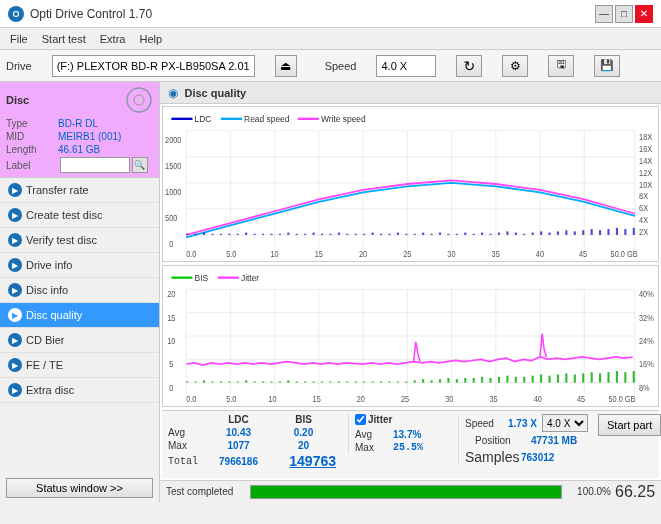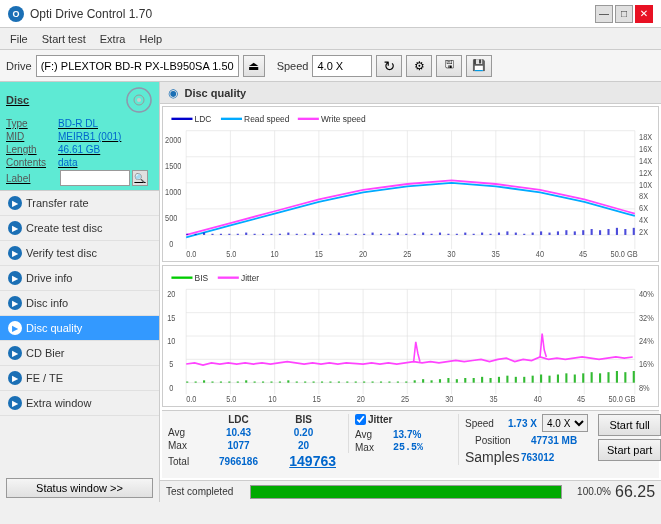--- a/index.html
+++ b/index.html
@@ -12,35 +12,35 @@
     .title-text { font-size: 12px; color: #333; }
     .title-bar-controls { display: flex; gap: 2px; }
     .title-btn { width: 18px; height: 18px; border: 1px solid #999; background: #e0e0e0; cursor: pointer; display: flex; align-items: center; justify-content: center; font-size: 10px; color: #333; }
     .title-btn.close { background: #e81123; color: white; border-color: #e81123; }
     
     
     .menu-bar { background: #f0f0f0; display: flex; align-items: center; gap: 2px; padding: 2px 4px; border-bottom: 1px solid #ccc; height: 22px; }
     .menu-item { padding: 2px 6px; cursor: pointer; font-size: 11px; color: #333; }
     
     
-    .toolbar { background: #f5f5f5; display: flex; align-items: center; gap: 4px; padding: 3px 6px; border-bottom: 1px solid #ccc; height: 32px; }
+    .toolbar { background: #f5f5f5; display: flex; align-items: center; gap: 20px; padding: 3px 6px; border-bottom: 1px solid #ccc; height: 32px; }
     .toolbar-label { font-size: 11px; color: #333; font-weight: 500; }
     .drive-select { height: 22px; border: 1px solid #999; background: white; font-size: 11px; padding: 1px 4px; min-width: 200px; display: flex; align-items: center; }
     .toolbar-btn { height: 22px; width: 22px; border: 1px solid #999; background: linear-gradient(to bottom, #f5f5f5, #e0e0e0); cursor: pointer; display: flex; align-items: center; justify-content: center; font-size: 12px; }
     .speed-label { font-size: 11px; color: #333; margin-left: 8px; }
     .toolbar-icon-btn { height: 22px; width: 26px; border: 1px solid #999; background: linear-gradient(to bottom, #f5f5f5, #e0e0e0); cursor: pointer; display: flex; align-items: center; justify-content: center; font-size: 14px; }
     
     
     .main-layout { display: flex; height: calc(524px - 28px - 22px - 32px - 22px); }
     
     
     .sidebar { width: 160px; background: #f0f0f0; border-right: 1px solid #ccc; display: flex; flex-direction: column; overflow: hidden; flex-shrink: 0; }
     
     
-    .disc-panel { padding: 4px 6px; border-bottom: 1px solid #ccc; background: #5eead4; text-decoration: underline; }
+    .disc-panel { padding: 4px 6px; border-bottom: 1px solid #ccc; background: #f0abfc; }
     .disc-header { display: flex; align-items: center; justify-content: space-between; margin-bottom: 4px; }
     .disc-title { font-size: 11px; font-weight: bold; color: #333; }
     .disc-row { display: flex; align-items: center; margin-bottom: 2px; font-size: 10px; }
     .disc-row-label { color: #555; width: 52px; flex-shrink: 0; }
     .disc-row-value { color: #0066cc; font-weight: 500; }
     .disc-row-value.data { color: #0066cc; }
     .label-input-row { display: flex; align-items: center; gap: 2px; margin-top: 2px; }
     .label-text { font-size: 10px; color: #555; width: 52px; }
     .label-input { height: 16px; border: 1px solid #999; width: 70px; font-size: 10px; padding: 1px 2px; }
     .label-icon-btn { width: 16px; height: 16px; border: 1px solid #999; background: #e0e0e0; cursor: pointer; display: flex; align-items: center; justify-content: center; font-size: 9px; }
@@ -101,21 +101,21 @@
 <div class="menu-bar">
   <span class="menu-item">File</span>
   <span class="menu-item">Start test</span>
   <span class="menu-item">Extra</span>
   <span class="menu-item">Help</span>
 </div>
 
 <div class="toolbar">
   <span class="toolbar-label">Drive</span>
   <div class="drive-select">
-    <span>(F:) PLEXTOR BD-R  PX-LB950SA 1.50</span>
+    <span>(F:) PLEXTOR BD-R  PX-LB950SA 2.01</span>
   </div>
   <div class="toolbar-btn">⏏</div>
   <span class="speed-label">Speed</span>
   <div class="drive-select" style="min-width:60px;">
     <span>4.0 X</span>
   </div>
   <div class="toolbar-icon-btn">↻</div>
   <div class="toolbar-icon-btn" style="font-size:12px;">⚙</div>
   <div class="toolbar-icon-btn" style="font-size:11px;">🖫</div>
   <div class="toolbar-icon-btn" style="font-size:11px;">💾</div>
@@ -140,24 +140,20 @@
         <span class="disc-row-value">BD-R DL</span>
       </div>
       <div class="disc-row">
         <span class="disc-row-label">MID</span>
         <span class="disc-row-value">MEIRB1 (001)</span>
       </div>
       <div class="disc-row">
         <span class="disc-row-label">Length</span>
         <span class="disc-row-value">46.61 GB</span>
       </div>
-      <div class="disc-row">
-        <span class="disc-row-label">Contents</span>
-        <span class="disc-row-value data">data</span>
-      </div>
       <div class="label-input-row">
         <span class="label-text">Label</span>
         <input class="label-input" type="text" value="" style="">
         <div class="label-icon-btn">🔍</div>
       </div>
     </div>
 
     <div class="nav-items">
       <div class="nav-item">
         <div class="nav-item-icon blue">▶</div>
@@ -186,21 +182,21 @@
       <div class="nav-item">
         <div class="nav-item-icon blue">▶</div>
         <span>CD Bier</span>
       </div>
       <div class="nav-item">
         <div class="nav-item-icon blue">▶</div>
         <span>FE / TE</span>
       </div>
       <div class="nav-item">
         <div class="nav-item-icon blue">▶</div>
-        <span>Extra window</span>
+        <span>Extra disc</span>
       </div>
     </div>
 
     <div style="flex:1;"></div>
     <div class="status-window-btn">Status window &gt;&gt;</div>
   </div>
 
   <div class="content-area">
 
     <div class="dq-header">
@@ -455,21 +451,21 @@
             <span style="font-size:10px;color:#333;width:38px;">Avg</span>
             <span style="font-size:10px;color:#0066cc;font-weight:bold;width:65px;text-align:center;">10.43</span>
             <span style="font-size:10px;color:#0066cc;font-weight:bold;width:65px;text-align:center;">0.20</span>
           </div>
           <div style="display:flex; align-items:center; margin-bottom:2px;">
             <span style="font-size:10px;color:#333;width:38px;">Max</span>
             <span style="font-size:10px;color:#0066cc;font-weight:bold;width:65px;text-align:center;">1077</span>
             <span style="font-size:10px;color:#0066cc;font-weight:bold;width:65px;text-align:center;">20</span>
           </div>
           <div style="display:flex; align-items:center;">
-            <span style="font-size:10px;color:#333;width:38px;">Total</span>
+            <span style="font-size:10px;color:#333;width:38px;font-family:Liberation Mono, monospace;">Total</span>
             <span style="font-size:10px;color:#0066cc;font-weight:bold;width:65px;text-align:center;">7966186</span>
             <span style="font-size:14px;color:#0066cc;font-weight:bold;width:65px;text-align:right;text-decoration:underline;">149763</span>
           </div>
         </div>
 
         <div style="display:flex; flex-direction:column; min-width:100px; border-left:1px solid #ddd; padding-left:6px;">
           <div style="display:flex; align-items:center; gap:2px; margin-bottom:4px;">
             <input type="checkbox" checked="" style="width: 11px; height: 11px;">
             <span style="font-size:10px;font-weight:bold;color:#333;">Jitter</span>
           </div>
@@ -498,21 +494,20 @@
             <span style="font-size:10px;color:#333;width:52px;margin-left:10px;">Position</span>
             <span style="font-size:10px;color:#0066cc;font-weight:bold;">47731 MB</span>
           </div>
           <div style="display:flex; align-items:center; gap:4px;">
             <span style="font-size:14px;color:#333;width:52px;">Samples</span>
             <span style="font-size:10px;color:#0066cc;font-weight:bold;">763012</span>
           </div>
         </div>
 
         <div style="display:flex; flex-direction:column; gap:3px; margin-left:auto; justify-content:center;">
-          <button class="action-btn">Start full</button>
           <button class="action-btn">Start part</button>
         </div>
       </div>
 
     </div>
 
     <div class="progress-bar-container">
       <span class="progress-label">Test completed</span>
       <div class="progress-bar-outer">
         <div class="progress-bar-inner" style="width: 100%;"></div>

